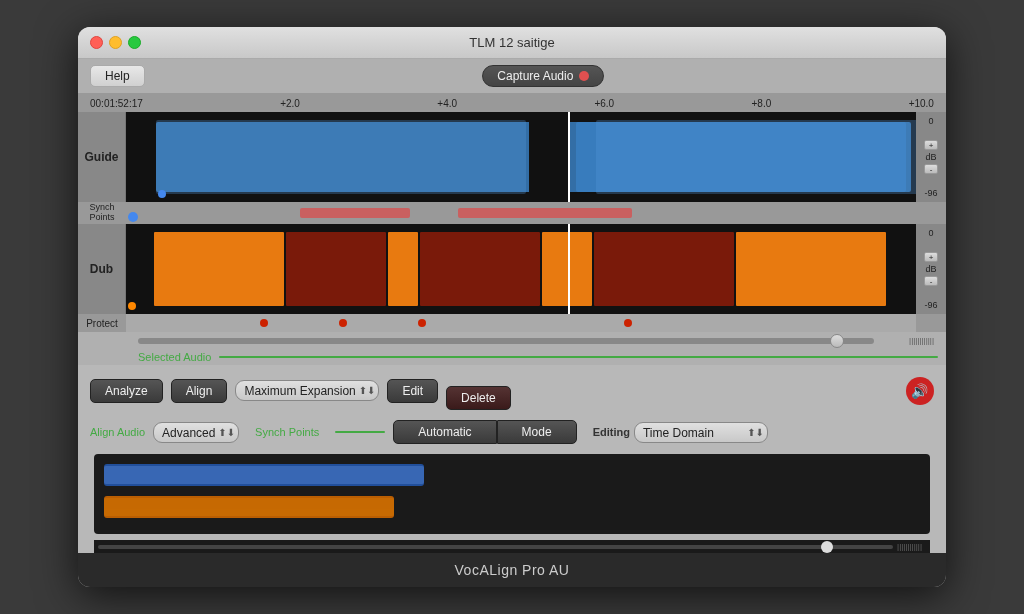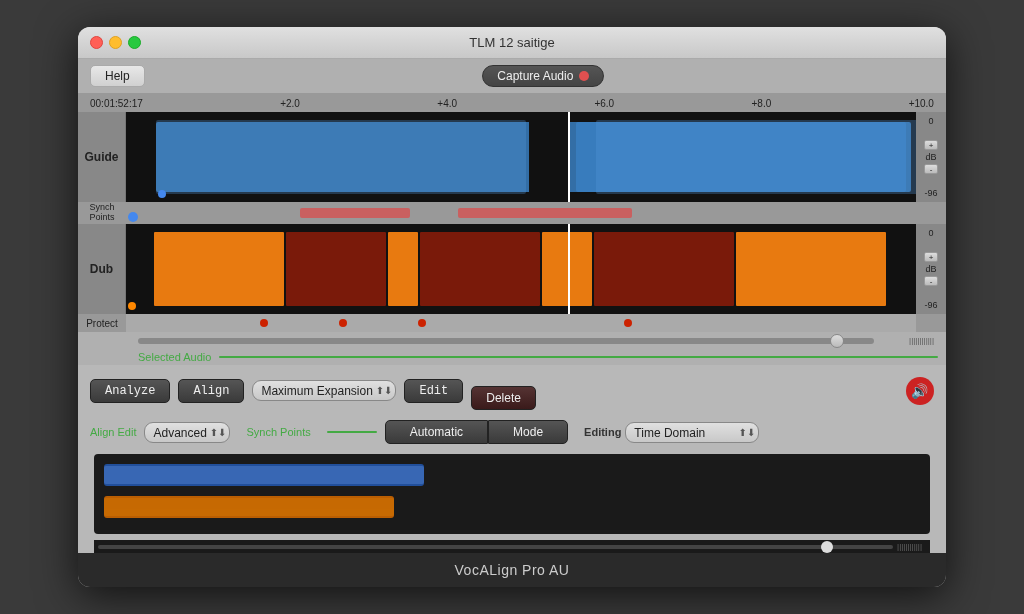--- a/index.html
+++ b/index.html
@@ -320,21 +320,20 @@
     }
     .btn-dark {
       background: linear-gradient(to bottom, #555, #3a3a3a);
       border: 1px solid #222;
       border-radius: 5px;
       padding: 4px 14px;
       font-size: 12px;
       font-weight: 500;
       color: #eee;
       cursor: pointer;
-      font-family: Liberation Mono, monospace;
     }
     .btn-dark-red {
       background: linear-gradient(to bottom, #553333, #3a1a1a);
       border: 1px solid #222;
       border-radius: 5px;
       padding: 4px 14px;
       font-size: 12px;
       font-weight: 500;
       color: #eee;
       cursor: pointer;
@@ -628,21 +627,21 @@
         <option>No Expansion</option>
       </select>
       <span class="dropdown-arrow">⬆⬇</span>
     </div>
     <button class="btn-dark">Edit</button>
     <button class="btn-dark-red">Delete</button>
     <div class="speaker-icon">🔊</div>
   </div>
 
   <div class="align-mode-row">
-    <span class="mode-label">Align Edit</span>
+    <span class="mode-label">Align Audio</span>
     <div class="dropdown-wrapper">
       <select class="select-dropdown">
         <option>Advanced</option>
         <option>Basic</option>
       </select>
       <span class="dropdown-arrow">⬆⬇</span>
     </div>
     <div style="display:flex;align-items:center;gap:16px;margin-left:8px;">
       <span class="mode-label">Synch Points</span>
       <div class="synch-points-line"></div>

